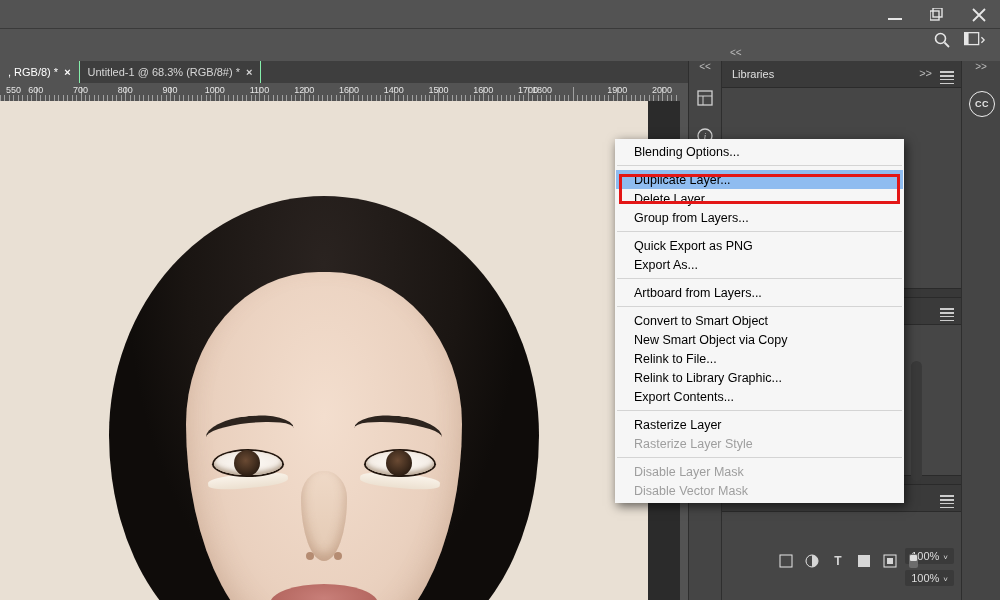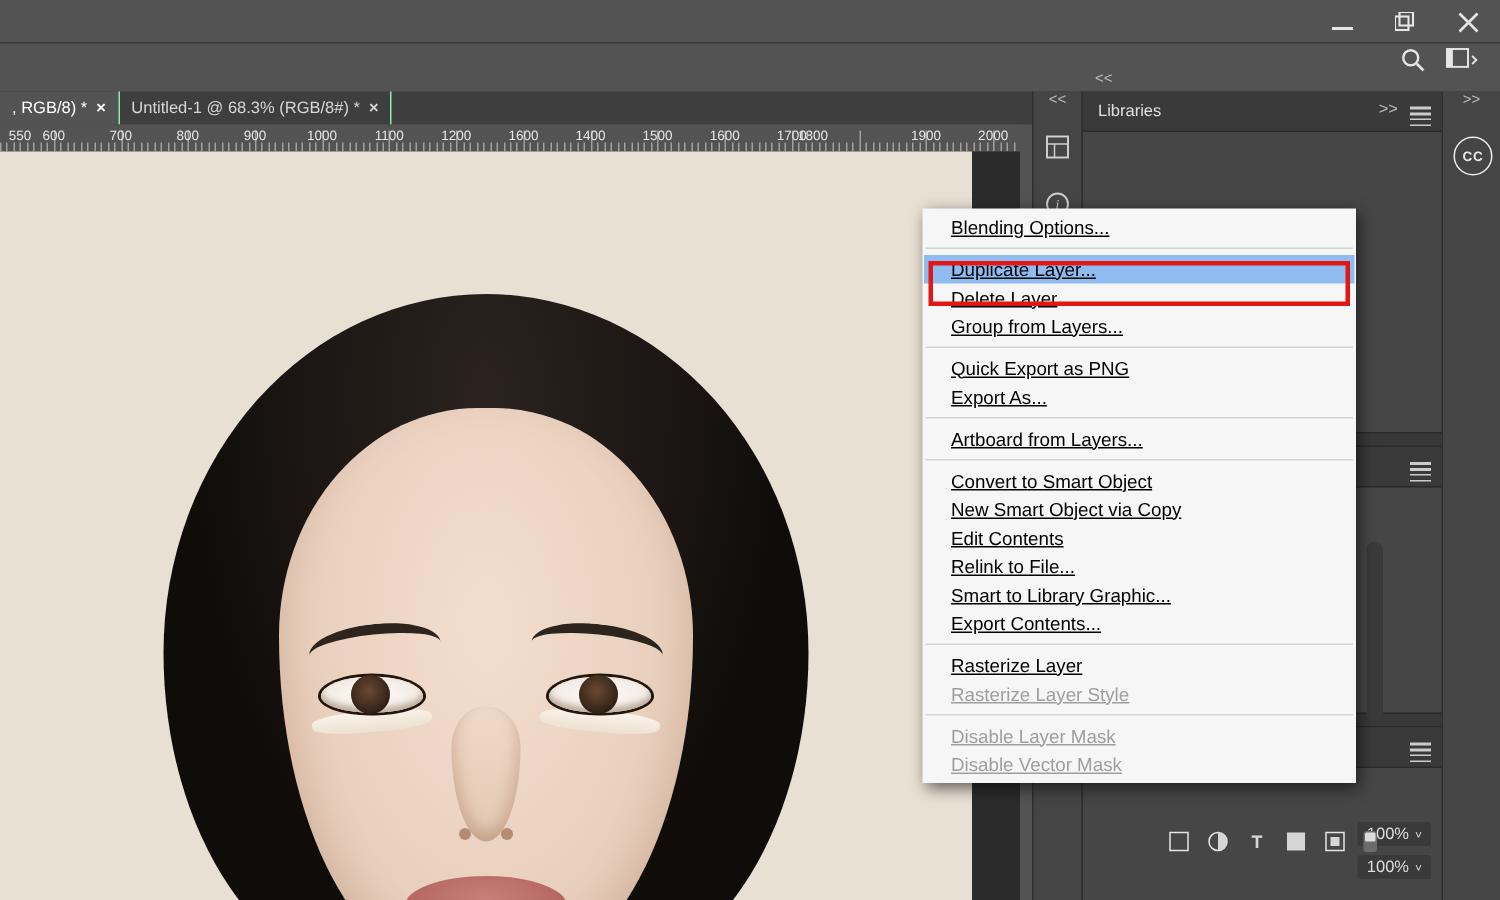--- a/index.html
+++ b/index.html
@@ -71,21 +71,21 @@
   .layer-pct{font-size:11px;color:#ddd;background:#3a3a3a;padding:2px 6px;border-radius:2px;cursor:pointer;}
   .layer-pct .caret{margin-left:4px;font-size:8px;}
   .layer-icons-top{position:absolute;top:493px;right:44px;display:flex;align-items:center;gap:12px;}
   .layer-icons-top svg{fill:#d6d6d6;width:14px;height:14px;cursor:pointer;}
   
   .far-dock{position:absolute;top:61px;right:0;width:38px;height:539px;background:#454545;border-left:1px solid #2e2e2e;}
   .far-dock .collapse-hint{position:absolute;top:0;left:0;right:0;text-align:center;font-size:10px;color:#bbb;cursor:pointer;}
   .cc-icon{position:absolute;top:30px;left:7px;width:24px;height:24px;border:1.6px solid #ededed;border-radius:50%;display:flex;align-items:center;justify-content:center;font-size:9px;font-weight:bold;letter-spacing:.5px;cursor:pointer;}
   
   .ctx-menu{position:absolute;top:139px;left:615px;width:287px;background:#f6f6f6;color:#000;box-shadow:2px 3px 10px rgba(0,0,0,.6);font-size:12.5px;padding:3px 1px;z-index:50;}
-  .ctx-item{padding:2.5px 18px;white-space:nowrap;cursor:default;text-decoration:underline;}
+  .ctx-item{padding:2.5px 18px;white-space:nowrap;cursor:default;}
   .ctx-item.interact{cursor:pointer;}
   .ctx-item.hover{background:#8fbcf0;}
   .ctx-item.disabled{color:#9e9e9e;}
   .ctx-sep{height:1px;background:#d4d4d4;margin:4px 1px;}
   .ctx-highlight-box{position:absolute;top:174px;left:619px;width:275px;height:24px;border:3px solid #e31616;z-index:60;pointer-events:none;}
   
   .scrollbar-v{position:absolute;right:40px;top:300px;width:11px;height:120px;background:#3a3a3a;border-radius:6px;}
 </style>
 </head>
 <body>
@@ -421,23 +421,22 @@
     <div class="ctx-item interact">Delete Layer</div>
     <div class="ctx-item interact">Group from Layers...</div>
     <div class="ctx-sep"></div>
     <div class="ctx-item interact">Quick Export as PNG</div>
     <div class="ctx-item interact">Export As...</div>
     <div class="ctx-sep"></div>
     <div class="ctx-item interact">Artboard from Layers...</div>
     <div class="ctx-sep"></div>
     <div class="ctx-item interact">Convert to Smart Object</div>
     <div class="ctx-item interact">New Smart Object via Copy</div>
-    <div class="ctx-item interact">Edit Contents</div>
     <div class="ctx-item interact">Relink to File...</div>
-    <div class="ctx-item interact">Smart to Library Graphic...</div>
+    <div class="ctx-item interact">Relink to Library Graphic...</div>
     <div class="ctx-item interact">Export Contents...</div>
     <div class="ctx-sep"></div>
     <div class="ctx-item interact">Rasterize Layer</div>
     <div class="ctx-item disabled">Rasterize Layer Style</div>
     <div class="ctx-sep"></div>
     <div class="ctx-item disabled">Disable Layer Mask</div>
     <div class="ctx-item disabled">Disable Vector Mask</div>
   </div>
 <div class="ctx-highlight-box"></div>
 

